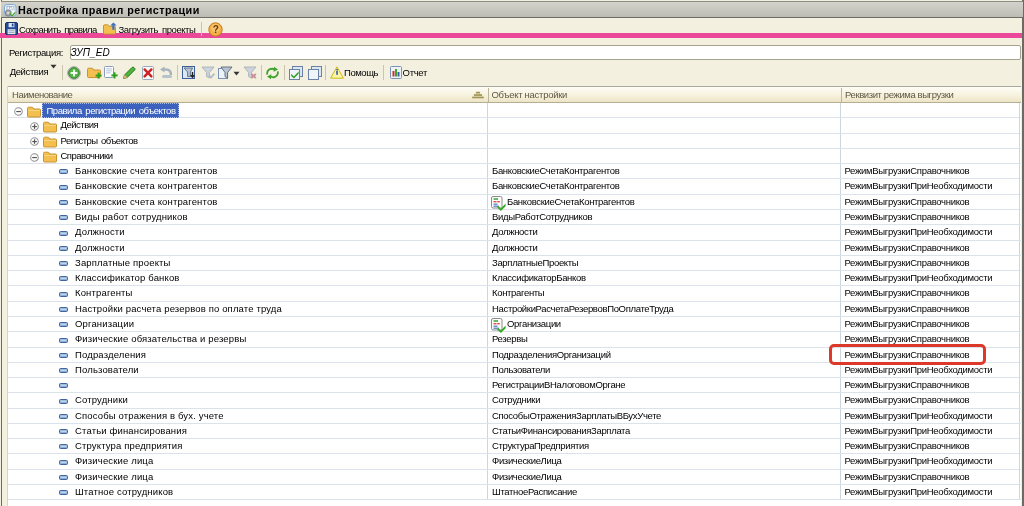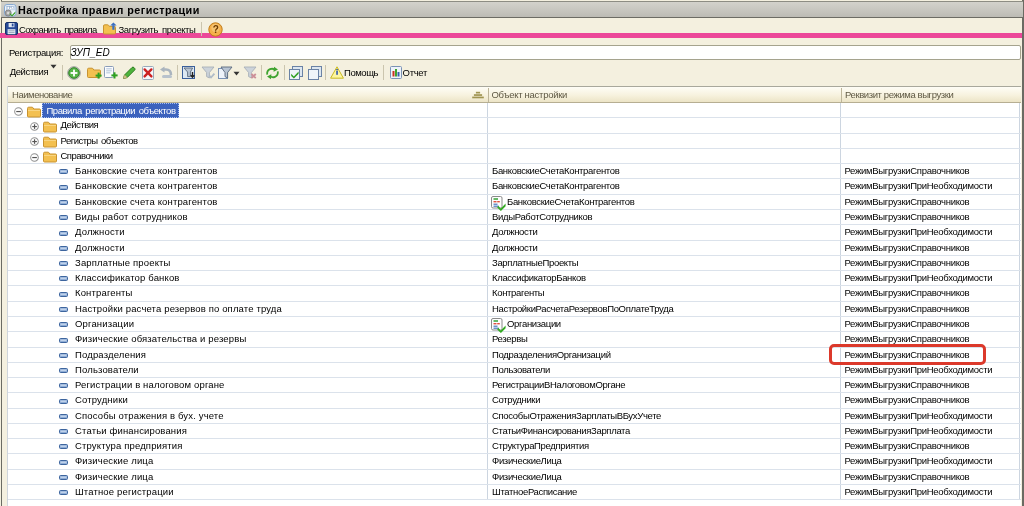--- a/index.html
+++ b/index.html
@@ -521,21 +521,20 @@
         </div>
       </div>
 <div class="r">
         <div class="c1">
           <span class="leaf">
             <svg class="leafic" width="9" height="5" viewBox="0 0 9 5">
               <rect x="0.5" y="0.5" width="8" height="4" rx="1" fill="#8fadd6" stroke="#3d659e"></rect>
               <rect x="1.5" y="1.7" width="6" height="1" fill="#d4e2f2"></rect>
             </svg>
           </span>
-          <span class="t" style="left:67px">Регистрации в налоговом органе</span>
         </div>
         <div class="c2">
           <span class="t" style="left:4.5px">РегистрацииВНалоговомОргане</span>
         </div>
         <div class="c3">
           <span class="t" style="left:4px">РежимВыгрузкиСправочников</span>
         </div>
       </div>
 <div class="r">
         <div class="c1">
@@ -640,21 +639,21 @@
         </div>
       </div>
 <div class="r">
         <div class="c1">
           <span class="leaf">
             <svg class="leafic" width="9" height="5" viewBox="0 0 9 5">
               <rect x="0.5" y="0.5" width="8" height="4" rx="1" fill="#8fadd6" stroke="#3d659e"></rect>
               <rect x="1.5" y="1.7" width="6" height="1" fill="#d4e2f2"></rect>
             </svg>
           </span>
-          <span class="t" style="left:67px">Штатное регистрации</span>
+          <span class="t" style="left:67px">Штатное сотрудников</span>
         </div>
         <div class="c2">
           <span class="t" style="left:4.5px">ШтатноеРасписание</span>
         </div>
         <div class="c3">
           <span class="t" style="left:4px">РежимВыгрузкиПриНеобходимости</span>
         </div>
       </div>
   </div>
 </div>

